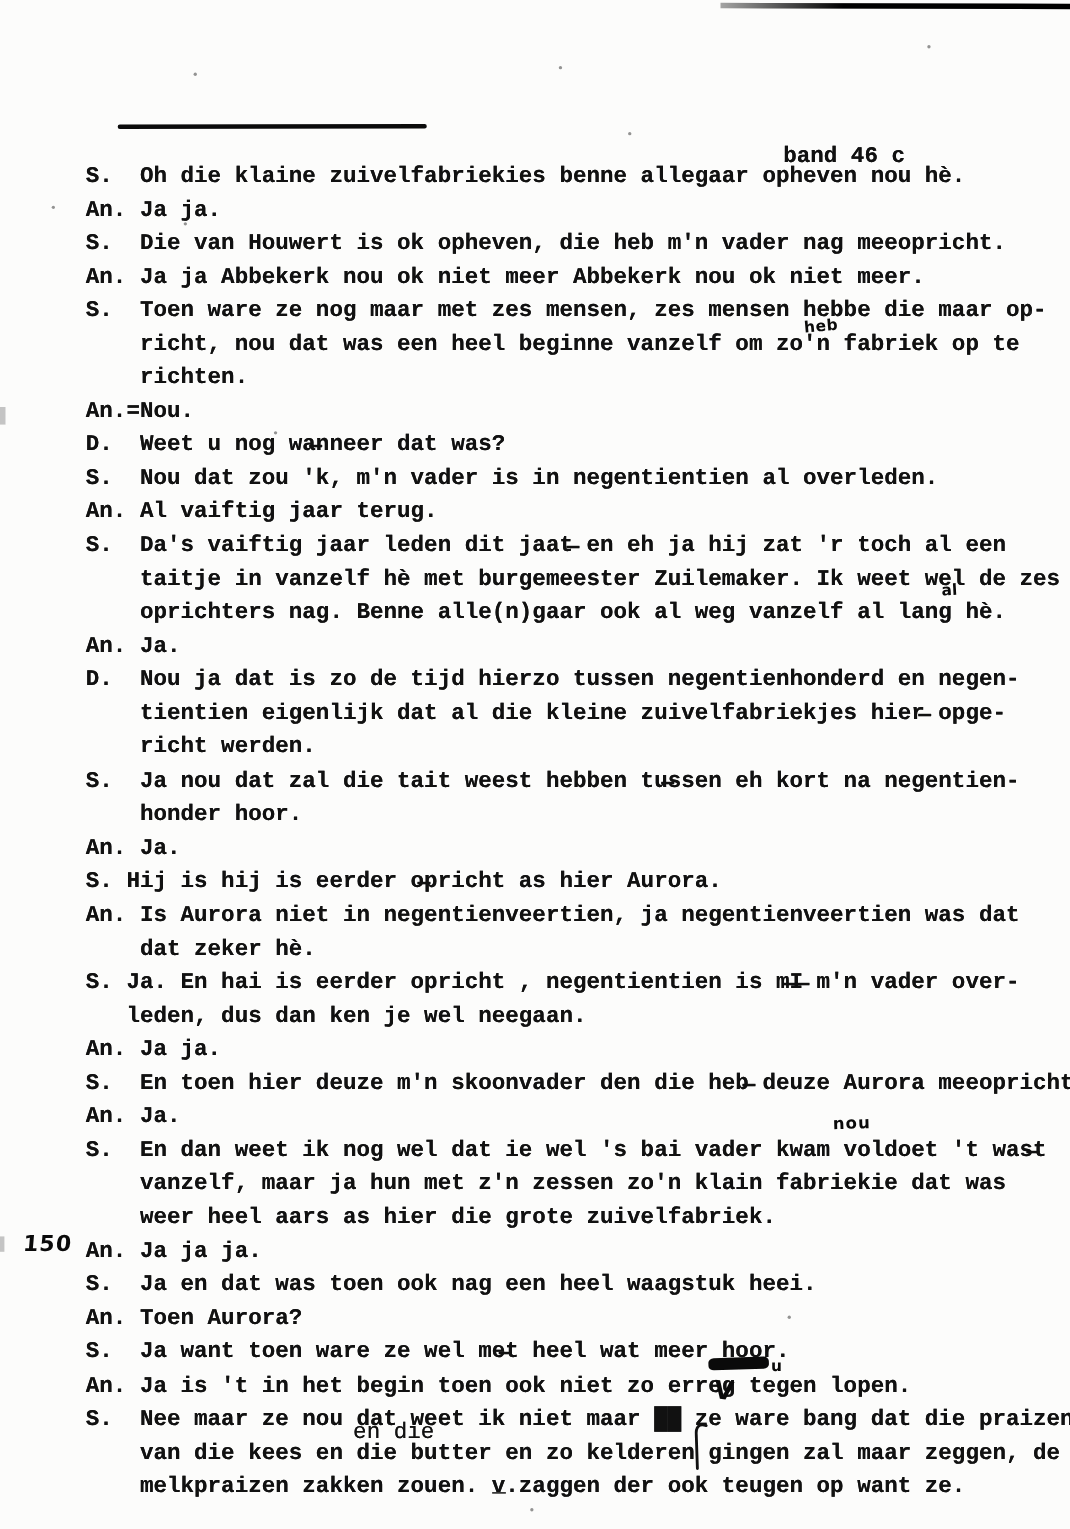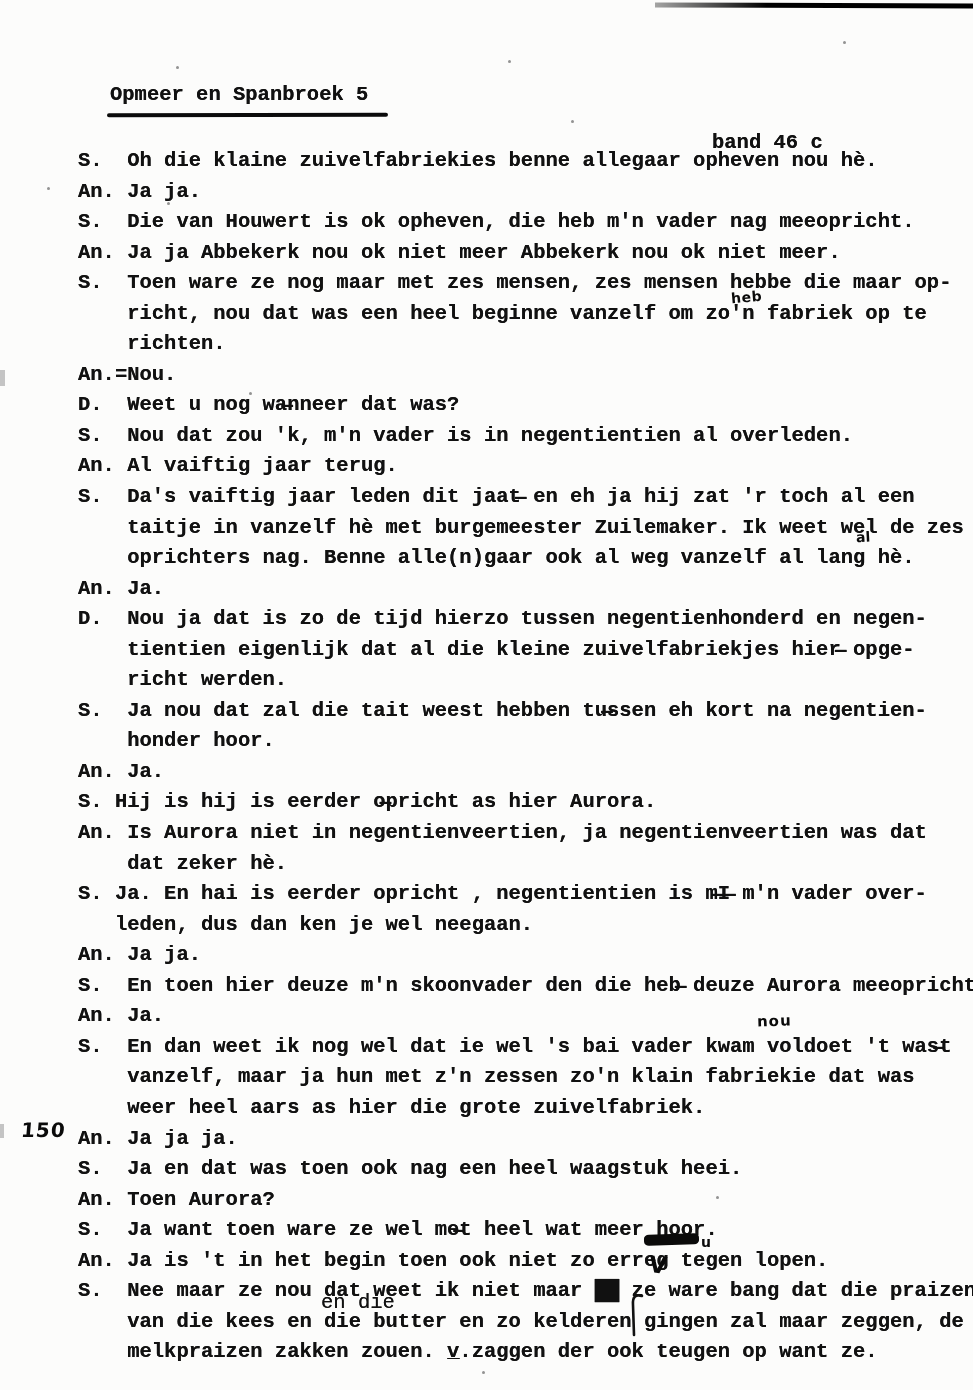--- a/index.html
+++ b/index.html
@@ -71,21 +71,20 @@
   .smudge.s1 { left: 0; top: 370px;  width: 5px; height: 16px; }
   .smudge.s2 { left: 0; top: 1124px; width: 4px; height: 14px; }
 </style>
 </head>
 <body>
 
 <div class="page">
 
   <div class="topline"></div>
 
-  <span class="title">Opmeer en Spanbroek 5</span>
   <div class="title-underline"></div>
   <span class="band">band 46 c</span>
 
   <div class="hand margin-note">150</div>
 
   <div id="transcript" class="transcript"><div class="line">S.  Oh die klaine zuivelfabriekies benne allegaar opheven nou hè.</div><div class="line">An. Ja ja.</div><div class="line">S.  Die van Houwert is ok opheven, die heb m'n vader nag meeopricht.</div><div class="line">An. Ja ja Abbekerk nou ok niet meer Abbekerk nou ok niet meer.</div><div class="line">S.  Toen ware ze nog maar met zes mensen, zes mensen hebbe die maar op-</div><div class="line">    richt, nou dat was een heel beginne vanzelf om zo'n fabriek op te</div><div class="line">    richten.</div><div class="line">An.=Nou.</div><div class="line">D.  Weet u nog wa̶nneer dat was?</div><div class="line">S.  Nou dat zou 'k, m'n vader is in negentientien al overleden.</div><div class="line">An. Al vaiftig jaar terug.</div><div class="line">S.  Da's vaiftig jaar leden dit jaat̶ en eh ja hij zat 'r toch al een</div><div class="line">    taitje in vanzelf hè met burgemeester Zuilemaker. Ik weet wel de zes</div><div class="line">    oprichters nag. Benne alle(n)gaar ook al weg vanzelf al lang hè.</div><div class="line">An. Ja.</div><div class="line">D.  Nou ja dat is zo de tijd hierzo tussen negentienhonderd en negen-</div><div class="line">    tientien eigenlijk dat al die kleine zuivelfabriekjes hier̶ opge-</div><div class="line">    richt werden.</div><div class="line">S.  Ja nou dat zal die tait weest hebben tu̶ssen eh kort na negentien-</div><div class="line">    honder hoor.</div><div class="line">An. Ja.</div><div class="line">S. Hij is hij is eerder o̶pricht as hier Aurora.</div><div class="line">An. Is Aurora niet in negentienveertien, ja negentienveertien was dat</div><div class="line">    dat zeker hè.</div><div class="line">S. Ja. En hai is eerder opricht , negentientien is m̶I̶ m'n vader over-</div><div class="line">   leden, dus dan ken je wel neegaan.</div><div class="line">An. Ja ja.</div><div class="line">S.  En toen hier deuze m'n skoonvader den die heb̶ deuze Aurora meeopricht</div><div class="line">An. Ja.</div><div class="line">S.  En dan weet ik nog wel dat ie wel 's bai vader kwam voldoet 't was̶t</div><div class="line">    vanzelf, maar ja hun met z'n zessen zo'n klain fabriekie dat was</div><div class="line">    weer heel aars as hier die grote zuivelfabriek.</div><div class="line">An. Ja ja ja.</div><div class="line">S.  Ja en dat was toen ook nag een heel waagstuk heei.</div><div class="line">An. Toen Aurora?</div><div class="line">S.  Ja want toen ware ze wel me̶t heel wat meer hoor.</div><div class="line">An. Ja is 't in het begin toen ook niet zo erreg tegen lopen.</div><div class="line">S.  Nee maar ze nou dat weet ik niet maar ██ ze ware bang dat die praizen</div><div class="line">    van die kees en die butter en zo kelderen gingen zal maar zeggen, de</div><div class="line">    melkpraizen zakken zouen. v̲.zaggen der ook teugen op want ze.</div></div>
 
   <div class="hand ann-heb">heb</div>
   <div class="hand ann-al">al</div>
   <div class="hand ann-nou">nou</div>

